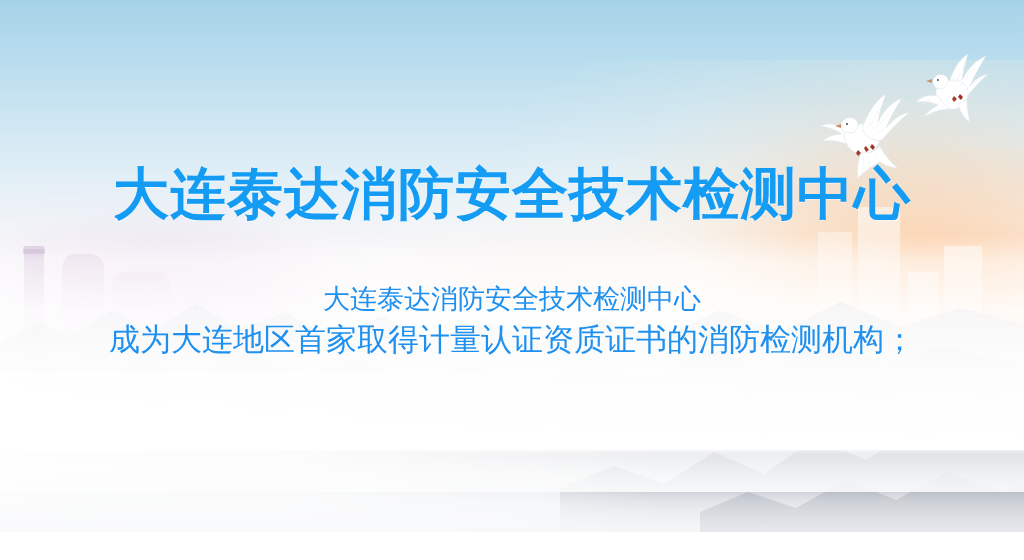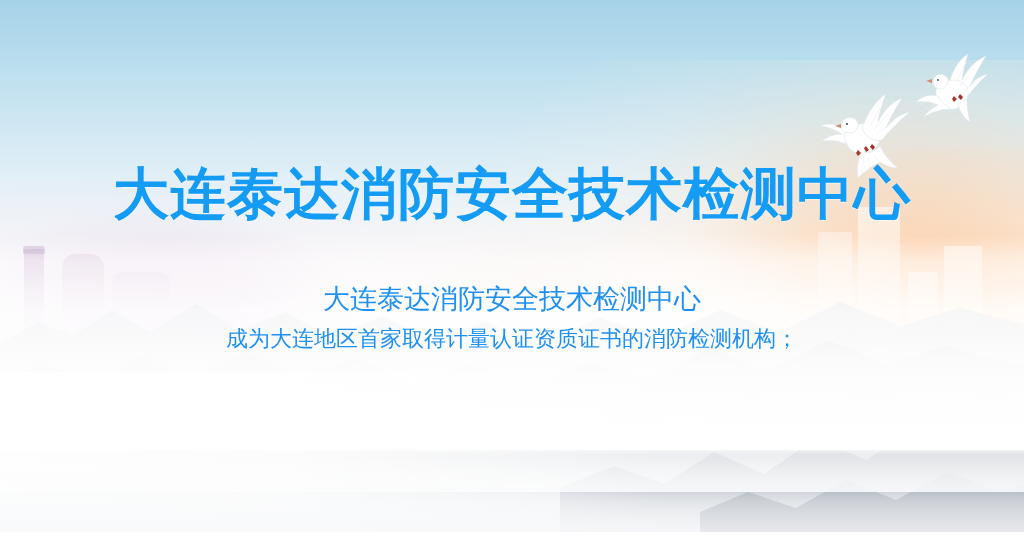--- a/index.html
+++ b/index.html
@@ -304,21 +304,21 @@
     color: #1e90f0;
   }
   .line {
     display: block;
     white-space: nowrap;
     line-height: 40px;
     font-size: 27px;
     font-weight: normal;
   }
   .line-4 {
-    font-size: 22px;
+    font-size: 31px;
   }
 </style>
 </head>
 <body>
 
 <div class="banner">
 
   <div class="sky-base"></div>
   <div class="warm-right"></div>
   <div class="warm-right2"></div>

